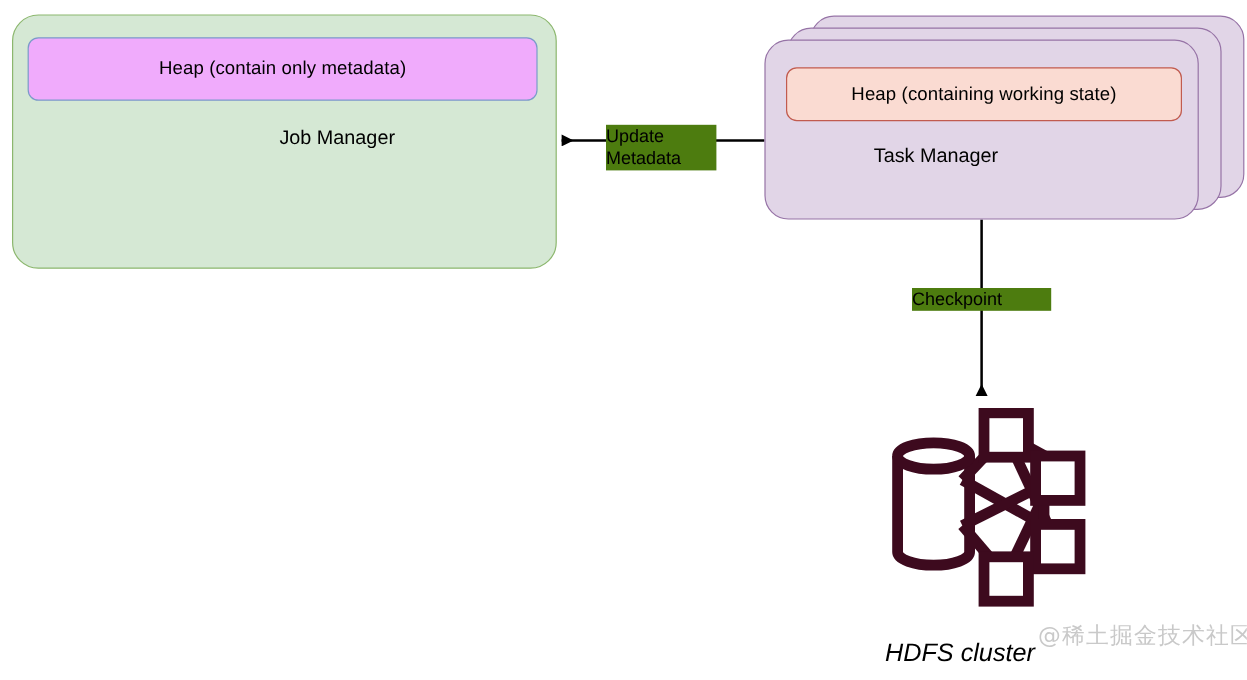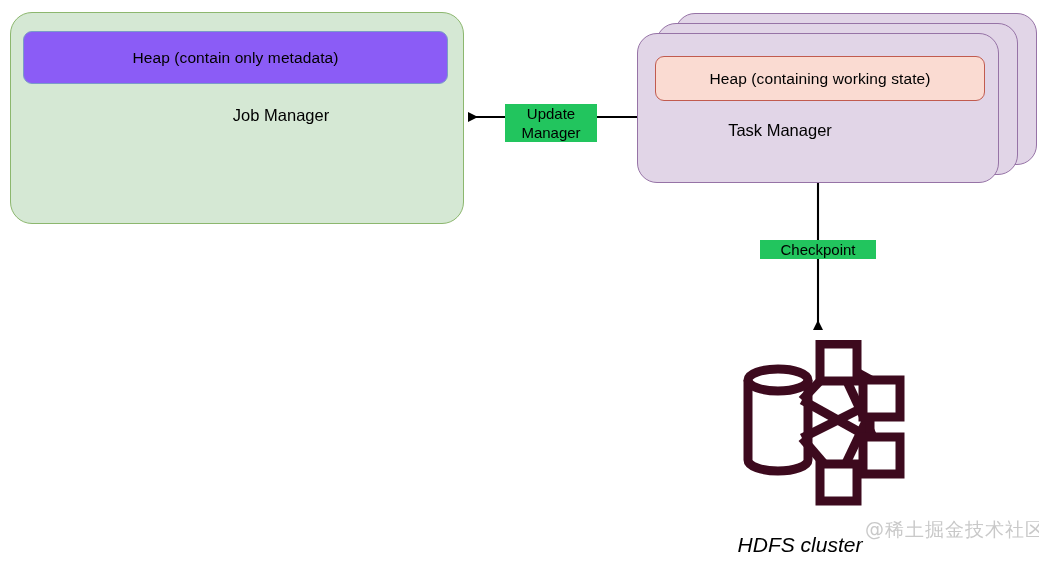--- a/index.html
+++ b/index.html
@@ -11,21 +11,21 @@
   #canvas{position:absolute;left:0;top:0;width:1039px;height:567px;}
 
   
   .jm-box{
     position:absolute;left:10px;top:12px;width:454px;height:212px;
     background:#d5e8d4;border:1.4px solid #8cb76e;border-radius:22px;
     box-sizing:border-box;
   }
   .jm-heap{
     position:absolute;left:23px;top:31px;width:425px;height:53px;
-    background:#8b5cf6;border:1.4px solid #7b9bc9;border-radius:9px;
+    background:#f0abfc;border:1.4px solid #7b9bc9;border-radius:9px;
     box-sizing:border-box;
     display:flex;align-items:center;justify-content:center;
   }
   .jm-heap-label{font-size:15.5px;letter-spacing:.1px;}
   .jm-title{
     position:absolute;left:10px;top:106px;width:542px;
     text-align:center;font-size:16.5px;
   }
 
   
@@ -45,22 +45,22 @@
     display:flex;align-items:center;justify-content:center;
   }
   .tm-heap-label{font-size:15.5px;letter-spacing:.1px;}
   .tm-title{
     position:absolute;left:637px;top:121px;width:286px;
     text-align:center;font-size:16.5px;
   }
 
   
   .edge-label{
-    position:absolute;text-align:center;font-size:15px;line-height:19px;
-    background:#22c55e;
+    position:absolute;text-align:left;font-size:15px;line-height:19px;
+    background:#4d7c0f;
   }
   .lbl-update{left:505px;top:104px;width:92px;}
   .lbl-checkpoint{left:760px;top:240px;width:116px;}
 
   
   .hdfs-caption{
     position:absolute;left:690px;top:533px;width:220px;
     text-align:center;font-size:21px;font-style:italic;
   }
   .watermark{
@@ -100,21 +100,21 @@
   <div class="tm-card mid"></div>
   <div class="tm-card front"></div>
 
   <div class="tm-heap">
     <span class="tm-heap-label">Heap (containing working state)</span>
   </div>
   <div class="tm-title">Task Manager</div>
 
   <div class="edge-label lbl-update">
     <div>Update</div>
-    <div>Manager</div>
+    <div>Metadata</div>
   </div>
   <div class="edge-label lbl-checkpoint">Checkpoint</div>
 
   <svg style="position:absolute;left:730px;top:340px;" width="180" height="170" viewBox="0 0 180 170">
     <g stroke="#3d0a1e" fill="none" stroke-width="9" stroke-linecap="butt" stroke-linejoin="miter">
 
       <line x1="72" y1="60" x2="108" y2="22"></line>
       <line x1="72" y1="60" x2="158" y2="108"></line>
       <line x1="72" y1="98" x2="158" y2="55"></line>
       <line x1="72" y1="98" x2="108" y2="140"></line>

